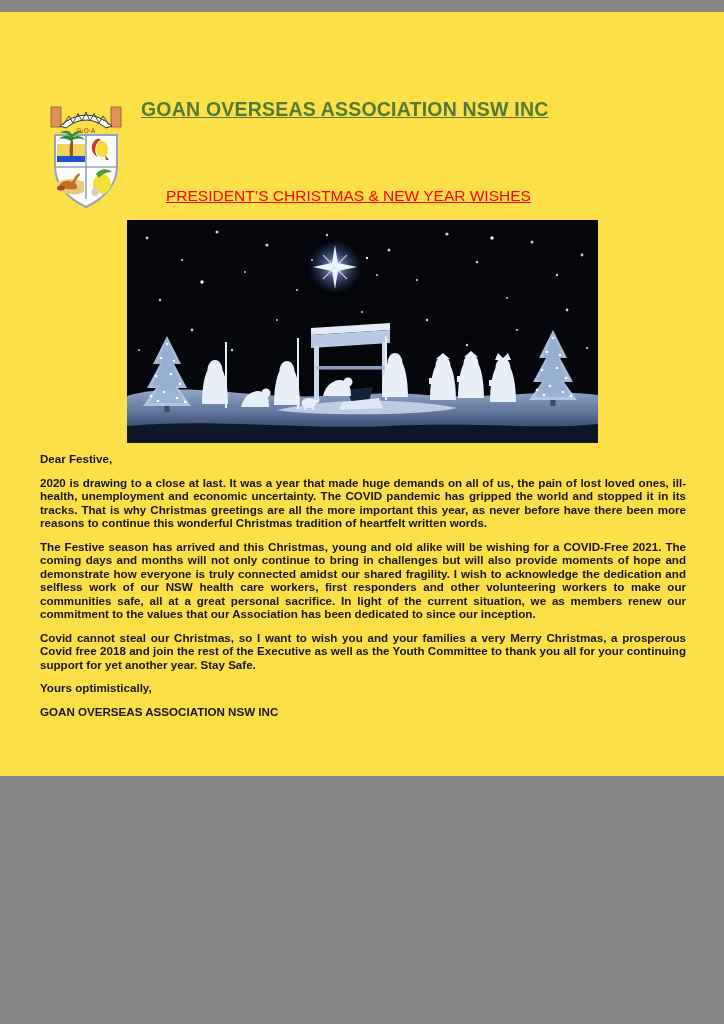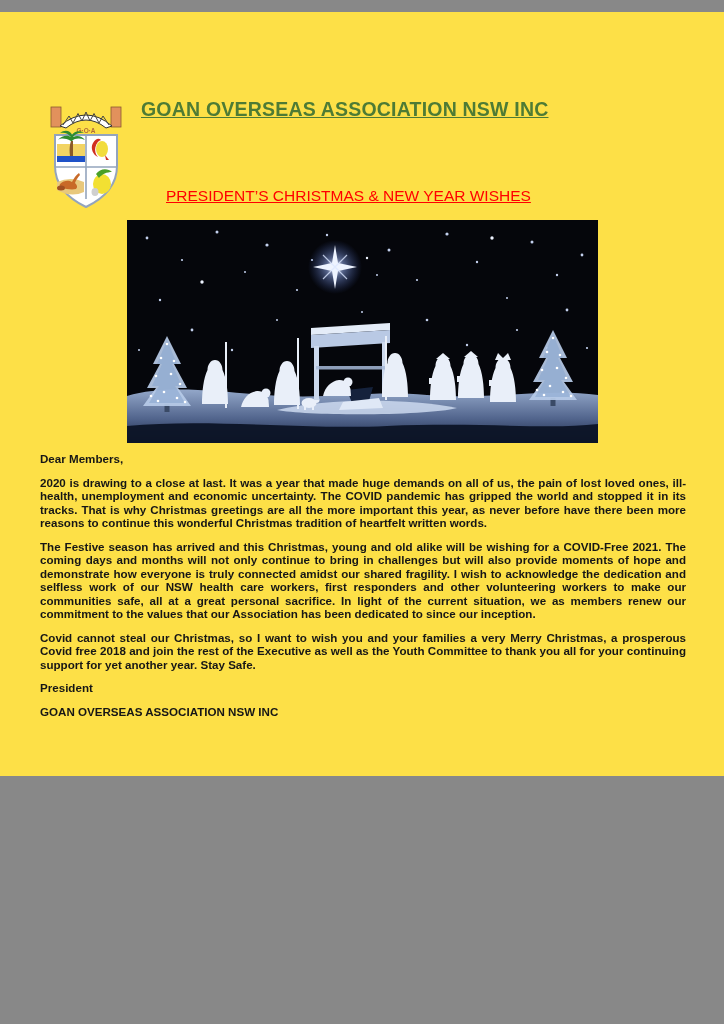--- a/index.html
+++ b/index.html
@@ -214,25 +214,25 @@
         <path d="M337,137 L344,131 L351,137 Z" fill="#e9eff9"></path>
         <rect x="330" y="156" width="8" height="6" fill="#e9eff9"></rect>
         <use href="#robedFig" x="376" y="182"></use>
         <path d="M368,140 L371,133 L376,138 L381,133 L384,140 Z" fill="#e9eff9"></path>
         <rect x="362" y="160" width="8" height="6" fill="#e9eff9"></rect>
       </g>
     </svg>
   </figure>
 
   <section class="letter-body">
-    <p>Dear Members,</p>
+    <p>Dear Festive,</p>
     <p class="just">2020 is drawing to a close at last. It was a year that made huge demands on all of us, the pain of lost loved ones, ill-health, unemployment and economic uncertainty. The COVID pandemic has gripped the world and stopped it in its tracks. That is why Christmas greetings are all the more important this year, as never before have there been more reasons to continue this wonderful Christmas tradition of heartfelt written words.</p>
     <p class="just">The Festive season has arrived and this Christmas, young and old alike will be wishing for a COVID-Free 2021. The coming days and months will not only continue to bring in challenges but will also provide moments of hope and demonstrate how everyone is truly connected amidst our shared fragility. I wish to acknowledge the dedication and selfless work of our NSW health care workers, first responders and other volunteering workers to make our communities safe, all at a great personal sacrifice. In light of the current situation, we as members renew our commitment to the values that our Association has been dedicated to since our inception.</p>
     <p class="just">Covid cannot steal our Christmas, so I want to wish you and your families a very Merry Christmas, a prosperous Covid free 2018 and join the rest of the Executive as well as the Youth Committee to thank you all for your continuing support for yet another year. Stay Safe.</p>
-    <p class="sig-title">President</p>
+    <p class="closing">Yours optimistically,</p>
     <p class="sig-org">GOAN OVERSEAS ASSOCIATION NSW INC</p>
   </section>
 
   <figure class="banner" aria-label="sydney-harbour-skyline-with-christmas-baubles">
     <svg viewBox="0 0 636 127" preserveAspectRatio="none">
       <defs>
         <linearGradient id="skyG" x1="0" y1="0" x2="0" y2="1">
           <stop offset="0%" stop-color="#14424f"></stop>
           <stop offset="55%" stop-color="#32707a"></stop>
           <stop offset="85%" stop-color="#a8bfae"></stop>

